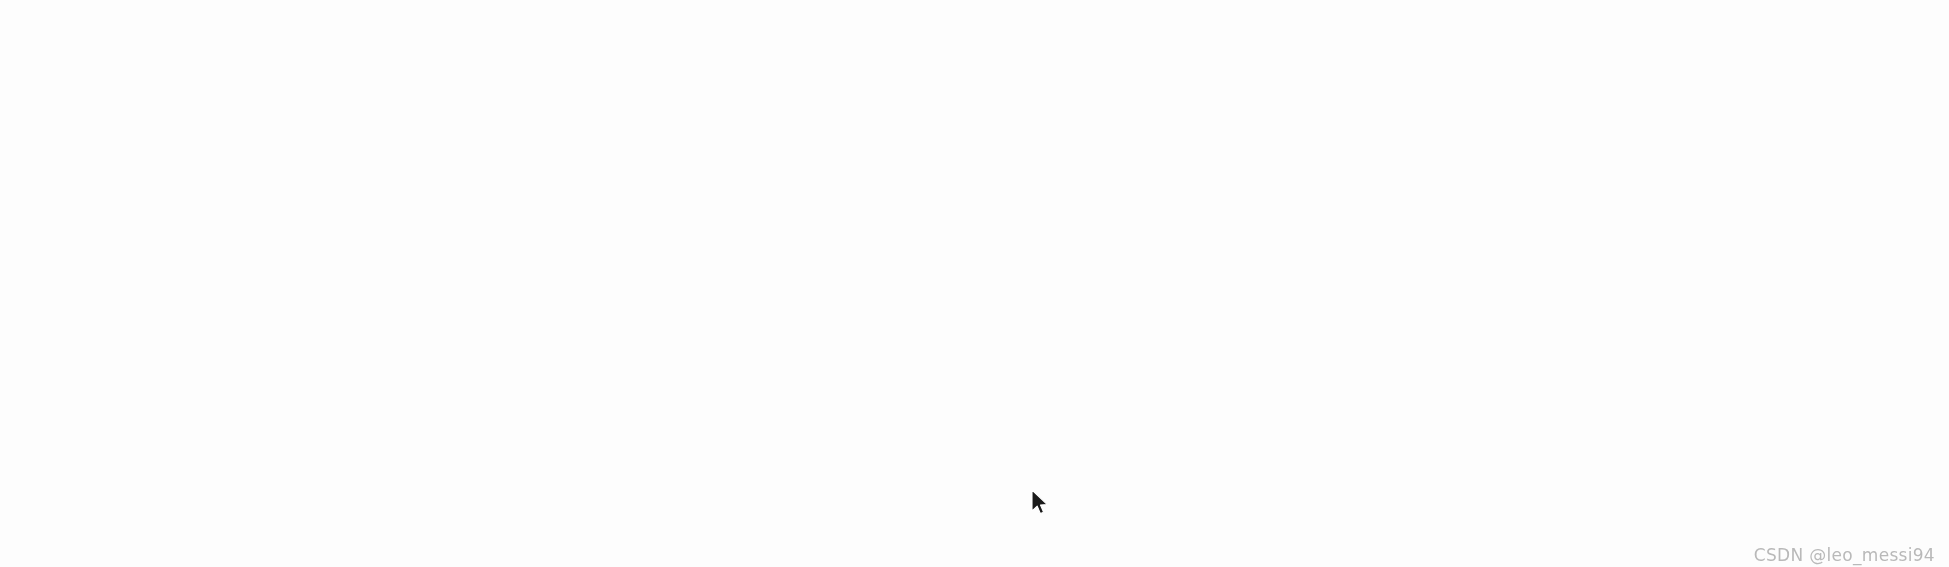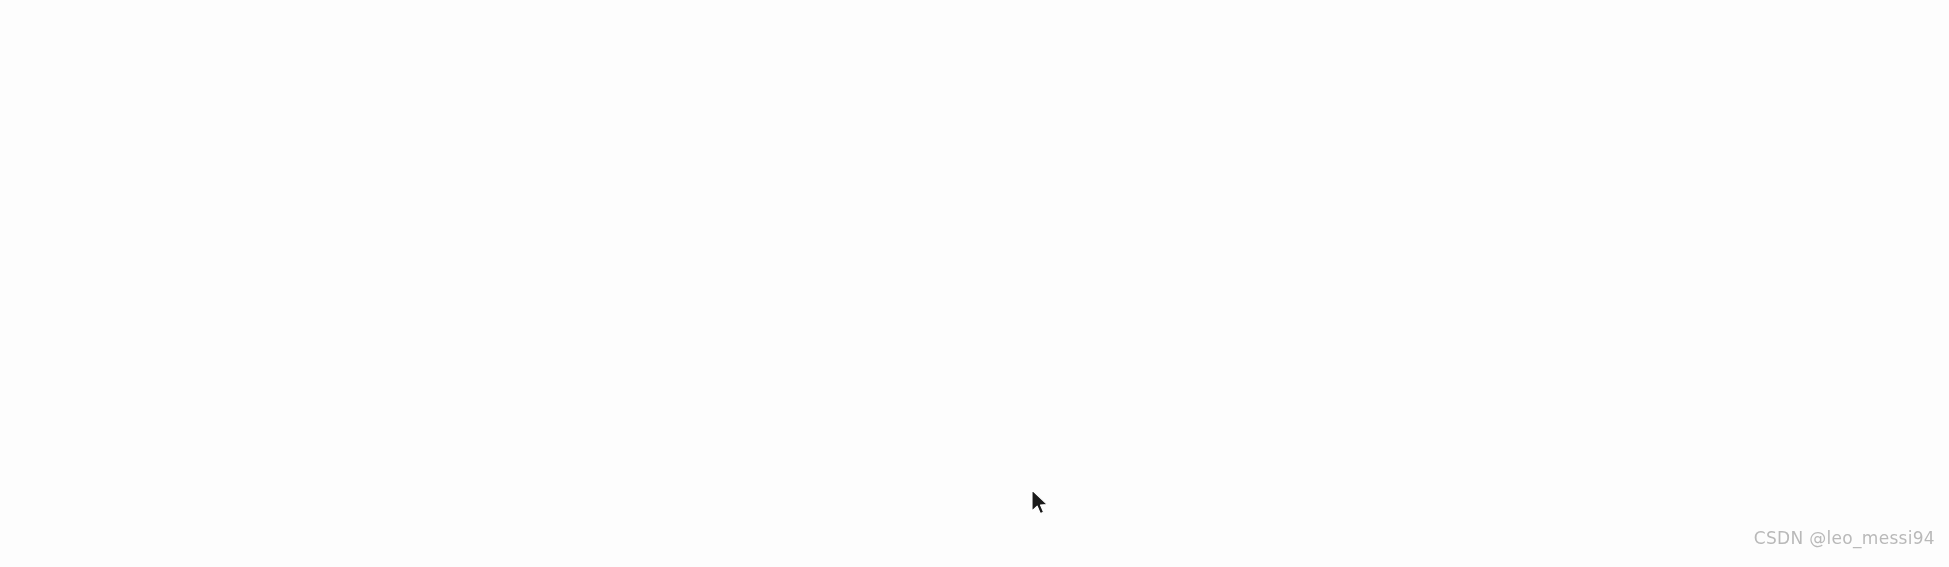--- a/index.html
+++ b/index.html
@@ -45,21 +45,21 @@
     top: 489px;
     width: 22px;
     height: 30px;
     pointer-events: none;
   }
 
   
   #watermark {
     position: absolute;
     right: 14px;
-    bottom: 19px;
+    bottom: 2px;
     font-family: "DejaVu Sans", "Liberation Sans", sans-serif;
     font-size: 17px;
     color: #b9b9b9;
     letter-spacing: 0.3px;
     white-space: pre;
   }
 </style>
 </head>
 <body>
 

